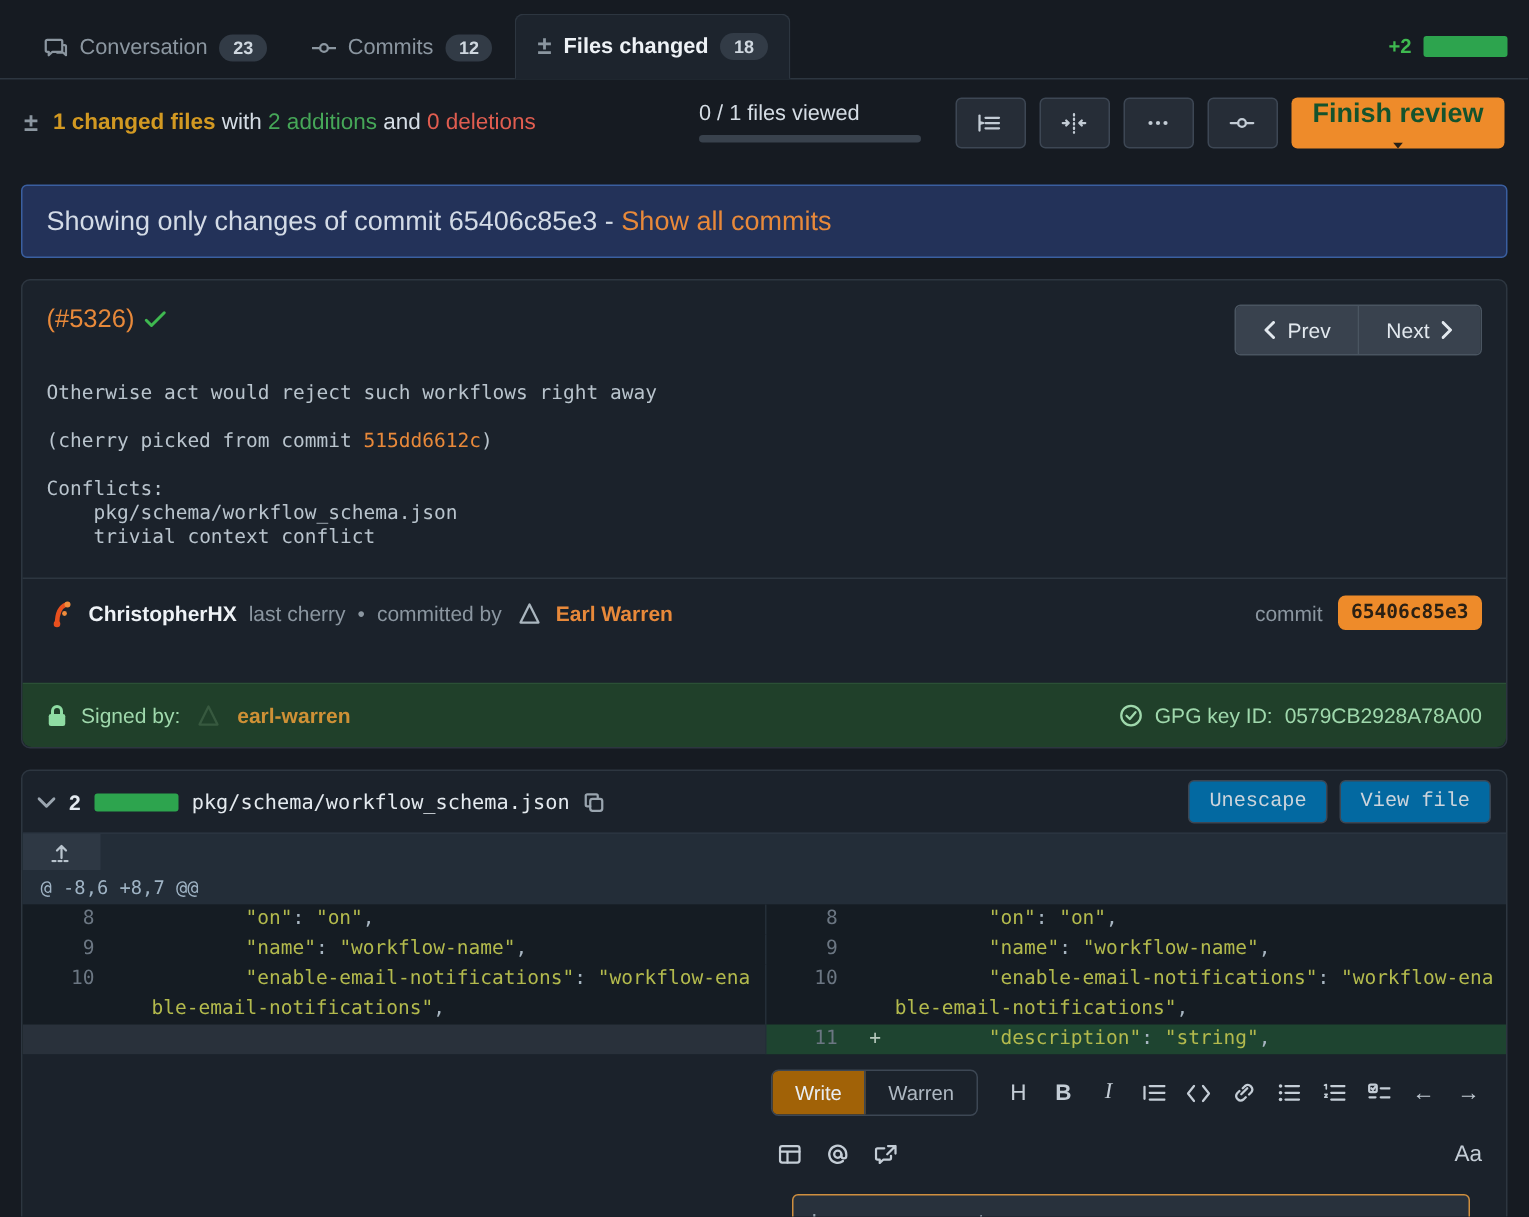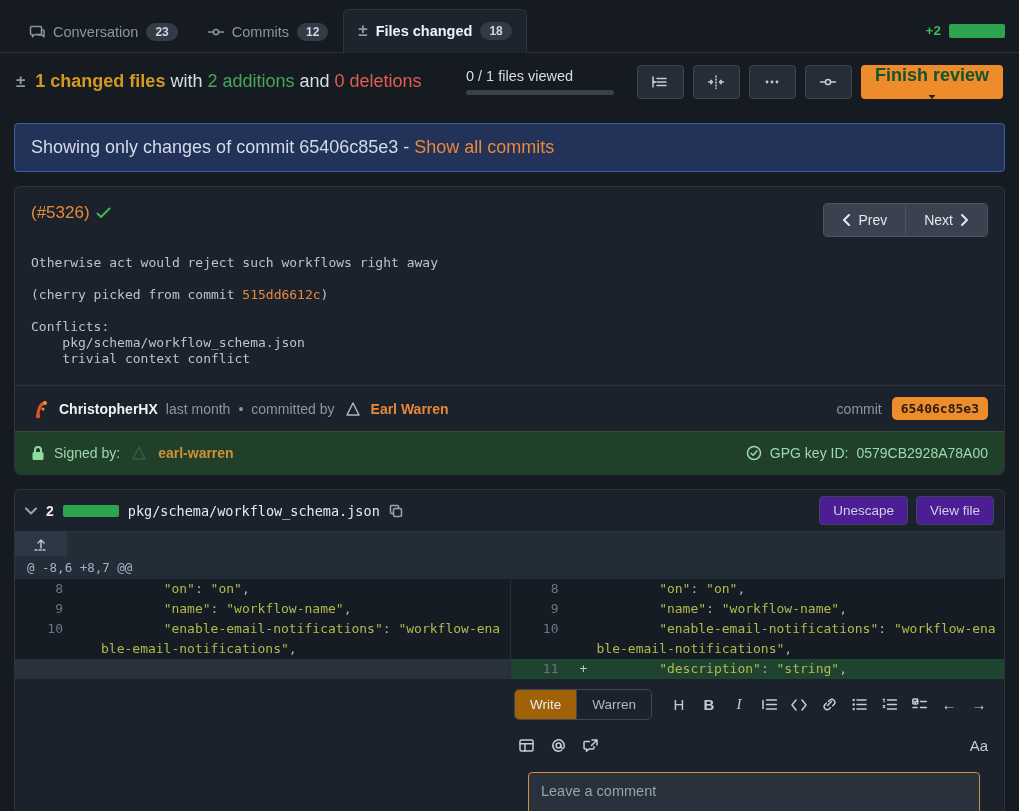--- a/index.html
+++ b/index.html
@@ -20,21 +20,21 @@
     font-size:14.5px;cursor:pointer;border:1px solid transparent;border-radius:6px 6px 0 0;margin-bottom:-1px;}
   .tab.active{background:var(--panel2);border-color:var(--border);border-bottom-color:var(--panel2);color:#eef2f6;font-weight:bold;}
   .count{background:#323b46;color:#cfd7df;font-size:12px;padding:2px 9px;border-radius:10px;font-weight:bold;}
   .topdiff{margin-left:auto;display:flex;align-items:center;gap:8px;padding-bottom:14px;}
   .topdiff .plus{color:var(--green-bright);font-weight:bold;font-size:13.5px;}
   .minibar{width:56px;height:14px;background:#2da44e;border-radius:2px;}
 
   
   .statsrow{display:flex;align-items:center;height:57px;padding:0 16px;gap:10px;}
   .pm{color:var(--muted);font-size:17px;font-weight:bold;}
-  .stats-text{font-size:18px;}
+  .stats-text{font-size:15px;}
   .stats-text .files{color:var(--yellow);font-weight:bold;}
   .stats-text .adds{color:var(--green);}
   .stats-text .dels{color:var(--red);}
   .rightctrl{margin-left:auto;display:flex;align-items:center;gap:9px;}
   .viewed{display:flex;flex-direction:column;gap:6px;margin-right:14px;align-items:flex-start;justify-content:flex-end;}
   .viewed .lbl{font-size:14.5px;color:var(--text);}
   .progress{width:148px;height:5px;background:#39424d;border-radius:3px;}
   .iconbtn{width:47px;height:34px;background:#262d37;border:1px solid var(--border2);border-radius:4px;
     display:flex;align-items:center;justify-content:center;color:#c3ccd5;cursor:pointer;}
   .finish{height:34px;background:var(--orange-btn);border:none;border-radius:4px;padding:0 14px;
@@ -60,33 +60,33 @@
   .commit-body .hash{color:var(--orange);}
   .author-row{display:flex;align-items:center;gap:8px;border-top:1px solid var(--border);padding:11px 16px;font-size:14px;}
   .avatar{width:20px;height:20px;border-radius:3px;display:flex;align-items:center;justify-content:center;}
   .author-name{font-weight:bold;color:#eef2f6;}
   .muted{color:var(--muted);}
   .committer{font-weight:bold;color:var(--orange);}
   .commit-sha-wrap{margin-left:auto;display:flex;align-items:center;gap:10px;}
   .sha-badge{background:var(--orange-btn);color:#2b2013;font-family:"DejaVu Sans Mono",monospace;
     font-size:13px;font-weight:bold;padding:4px 9px;border-radius:5px;cursor:pointer;}
   .signed-bar{display:flex;align-items:center;gap:9px;background:#20402a;border-top:1px solid #2b5036;
-    border-radius:0 0 6px 6px;padding:11px 16px;font-size:14px;color:#9fd8ac;}
+    border-radius:0 0 6px 6px;padding:11px 16px;font-size:14px;color:#9fd8ac;margin-top:24px;}
   .signed-bar .signer{color:#cf9136;font-weight:bold;}
   .signed-right{margin-left:auto;display:flex;align-items:center;gap:8px;}
 
   
   .filepanel{margin-top:14px;overflow:hidden;height:331px;}
   .file-head{display:flex;align-items:center;gap:9px;padding:6px 10px;height:41px;}
   .file-head .adds{font-weight:bold;font-size:14px;color:#e4eaef;}
   .fstat{width:56px;height:12px;background:#2da44e;border-radius:2px;}
   .fname{font-family:"DejaVu Sans Mono",monospace;font-size:13.5px;color:#e4eaef;}
   .file-btns{margin-left:auto;display:flex;gap:8px;}
-  .gbtn{background:#4c1d95;border:1px solid var(--border2);color:#ccd4dc;font-size:13.5px;
-    padding:6px 13px;border-radius:4px;cursor:pointer;}
+  .gbtn{background:#0369a1;border:1px solid var(--border2);color:#ccd4dc;font-size:13.5px;
+    padding:6px 13px;border-radius:4px;cursor:pointer;font-family:Liberation Mono, monospace;}
   .hunk{display:flex;background:#232d38;border-top:1px solid #2a3440;font-family:"DejaVu Sans Mono",monospace;
     font-size:12.5px;color:#9fb3c4;flex-direction:column;}
   .hunk .expand{width:52px;background:#2e3844;display:flex;align-items:center;justify-content:center;
     padding:5px 0;cursor:pointer;color:#b9c4ce;}
   .hunk .htxt{display:flex;align-items:center;padding:4px 12px;}
   .diffbody{background:var(--code-bg);font-family:"DejaVu Sans Mono",monospace;font-size:13px;line-height:20px;}
   .diff-row{display:grid;grid-template-columns:1fr 1fr;}
   .diff-side{display:flex;align-items:flex-start;}
   .diff-side.right{border-left:1px solid #242e38;}
   .dnum{width:60px;flex:none;text-align:right;padding:0 12px 0 0;color:#6b7682;cursor:pointer;}
@@ -238,21 +238,21 @@
   <div class="author-row">
     <span class="avatar">
       <svg width="20" height="20" viewBox="0 0 20 20">
           <path d="M7 17c0-6 1-11 6-13" stroke="#e8501e" stroke-width="3" fill="none" stroke-linecap="round"></path>
           <circle cx="14" cy="4" r="2" fill="#f08c3c"></circle>
           <circle cx="7" cy="17" r="2.2" fill="#e8501e"></circle>
           <circle cx="12" cy="10" r="1.6" fill="#f08c3c"></circle>
         </svg>
     </span>
     <span class="author-name">ChristopherHX</span>
-    <span class="muted">last month</span>
+    <span class="muted">last cherry</span>
     <span class="muted">•</span>
     <span class="muted">committed by</span>
     <span class="avatar">
       <svg class="ic" width="18" height="18" viewBox="0 0 18 18" style="color:#aab6bf">
           <path d="M9 3 15 15H3z"></path>
         </svg>
     </span>
     <span class="committer">Earl Warren</span>
     <div class="commit-sha-wrap">
       <span class="muted">commit</span>

